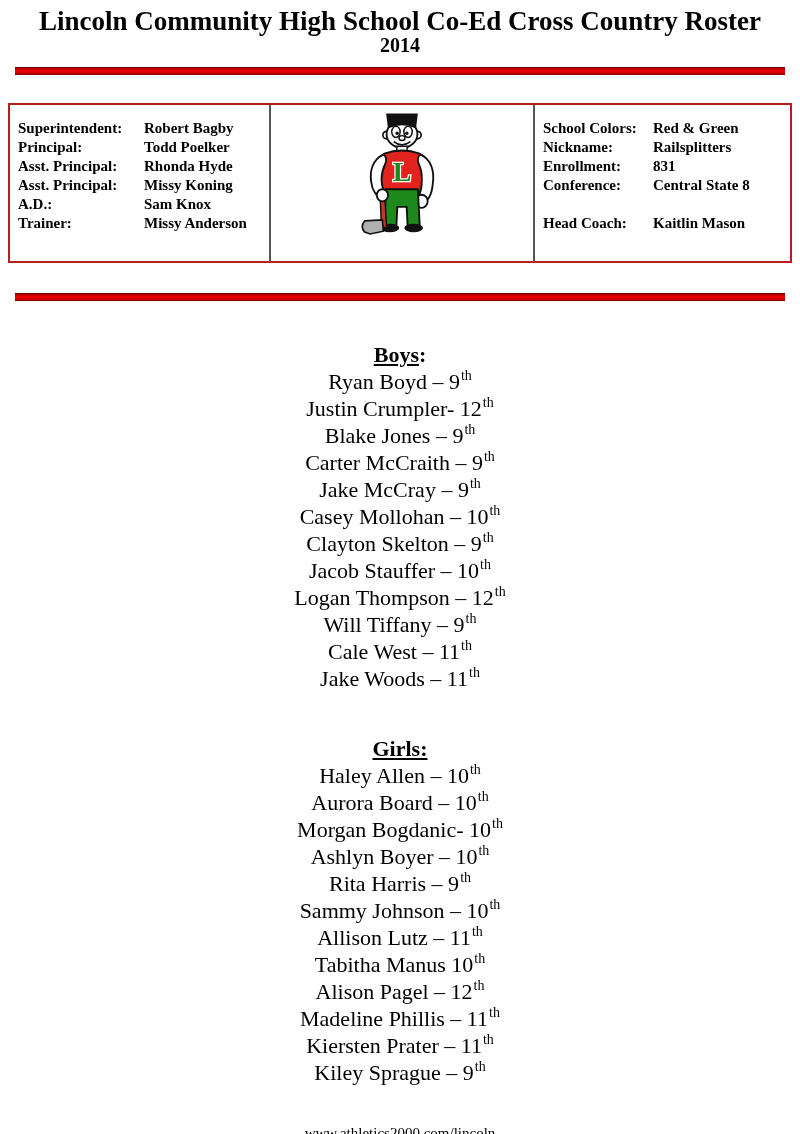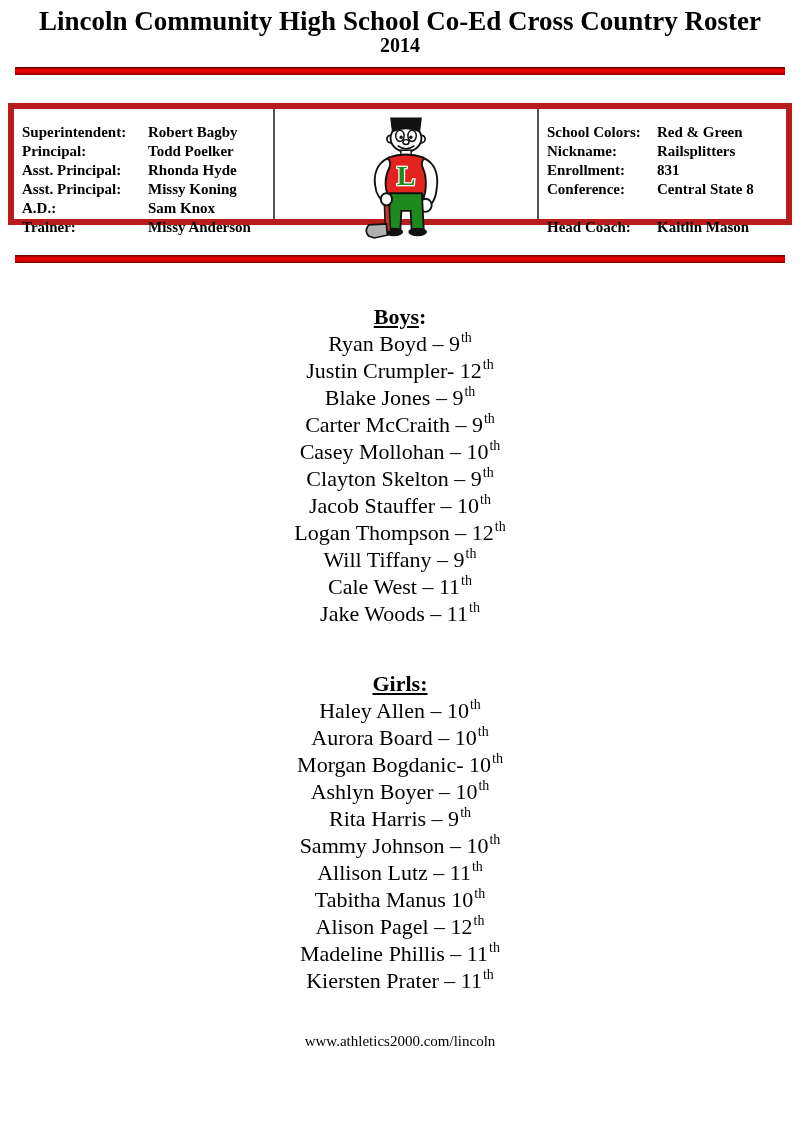--- a/index.html
+++ b/index.html
@@ -14,22 +14,22 @@
   }
   .page-year{
     text-align:center;font-size:20px;font-weight:bold;line-height:19px;margin-top:2px;
   }
   .red-rule{
     height:8px;margin:12px 15px 0 15px;
     background:linear-gradient(180deg,#550000 0%,#aa0000 18%,#ee0000 42%,#d40000 72%,#7e0000 100%);
   }
   .red-rule.second{margin-top:30px;}
   .info-table{
-    margin:28px 8px 0 8px;height:122px;
-    border:6px solid #b91c1c;
+    margin:28px 8px 0 8px;height:160px;
+    border:2px solid #b91c1c;
     display:flex;box-sizing:border-box;
   }
   .info-cell{box-sizing:border-box;padding-top:14px;}
   .info-cell.left{width:259px;padding-left:8px;}
   .info-cell.center{width:266px;border-left:2px solid #555;border-right:2px solid #555;
     display:flex;justify-content:center;align-items:flex-start;padding-top:3px;}
   .info-cell.right{flex:1;padding-left:8px;}
   .info-row{display:flex;line-height:19px;font-size:15px;font-weight:bold;min-height:19px;}
   .left .info-label{width:126px;flex:none;}
   .right .info-label{width:110px;flex:none;}
@@ -160,20 +160,21 @@
 <div class="roster">
   <div class="roster-section boys">
     <div class="section-heading">
       <span class="u">Boys</span><span>:</span>
     </div>
     <div class="lines">
         <div class="roster-line"><span>Ryan Boyd – 9</span><sup>th</sup></div>
         <div class="roster-line"><span>Justin Crumpler- 12</span><sup>th</sup></div>
         <div class="roster-line"><span>Blake Jones – 9</span><sup>th</sup></div>
         <div class="roster-line"><span>Carter McCraith – 9</span><sup>th</sup></div>
+        <div class="roster-line"><span>Jake McCray – 9</span><sup>th</sup></div>
         <div class="roster-line"><span>Casey Mollohan – 10</span><sup>th</sup></div>
         <div class="roster-line"><span>Clayton Skelton – 9</span><sup>th</sup></div>
         <div class="roster-line"><span>Jacob Stauffer – 10</span><sup>th</sup></div>
         <div class="roster-line"><span>Logan Thompson – 12</span><sup>th</sup></div>
         <div class="roster-line"><span>Will Tiffany – 9</span><sup>th</sup></div>
         <div class="roster-line"><span>Cale West – 11</span><sup>th</sup></div>
         <div class="roster-line"><span>Jake Woods – 11</span><sup>th</sup></div>
       </div>
   </div>
 
@@ -186,17 +187,18 @@
         <div class="roster-line"><span>Aurora Board – 10</span><sup>th</sup></div>
         <div class="roster-line"><span>Morgan Bogdanic- 10</span><sup>th</sup></div>
         <div class="roster-line"><span>Ashlyn Boyer – 10</span><sup>th</sup></div>
         <div class="roster-line"><span>Rita Harris – 9</span><sup>th</sup></div>
         <div class="roster-line"><span>Sammy Johnson – 10</span><sup>th</sup></div>
         <div class="roster-line"><span>Allison Lutz – 11</span><sup>th</sup></div>
         <div class="roster-line"><span>Tabitha Manus 10</span><sup>th</sup></div>
         <div class="roster-line"><span>Alison Pagel – 12</span><sup>th</sup></div>
         <div class="roster-line"><span>Madeline Phillis – 11</span><sup>th</sup></div>
         <div class="roster-line"><span>Kiersten Prater – 11</span><sup>th</sup></div>
+        <div class="roster-line"><span>Kiley Sprague – 9</span><sup>th</sup></div>
       </div>
   </div>
 </div>
 
 <div class="page-footer">www.athletics2000.com/lincoln</div>
 
 </body></html>

